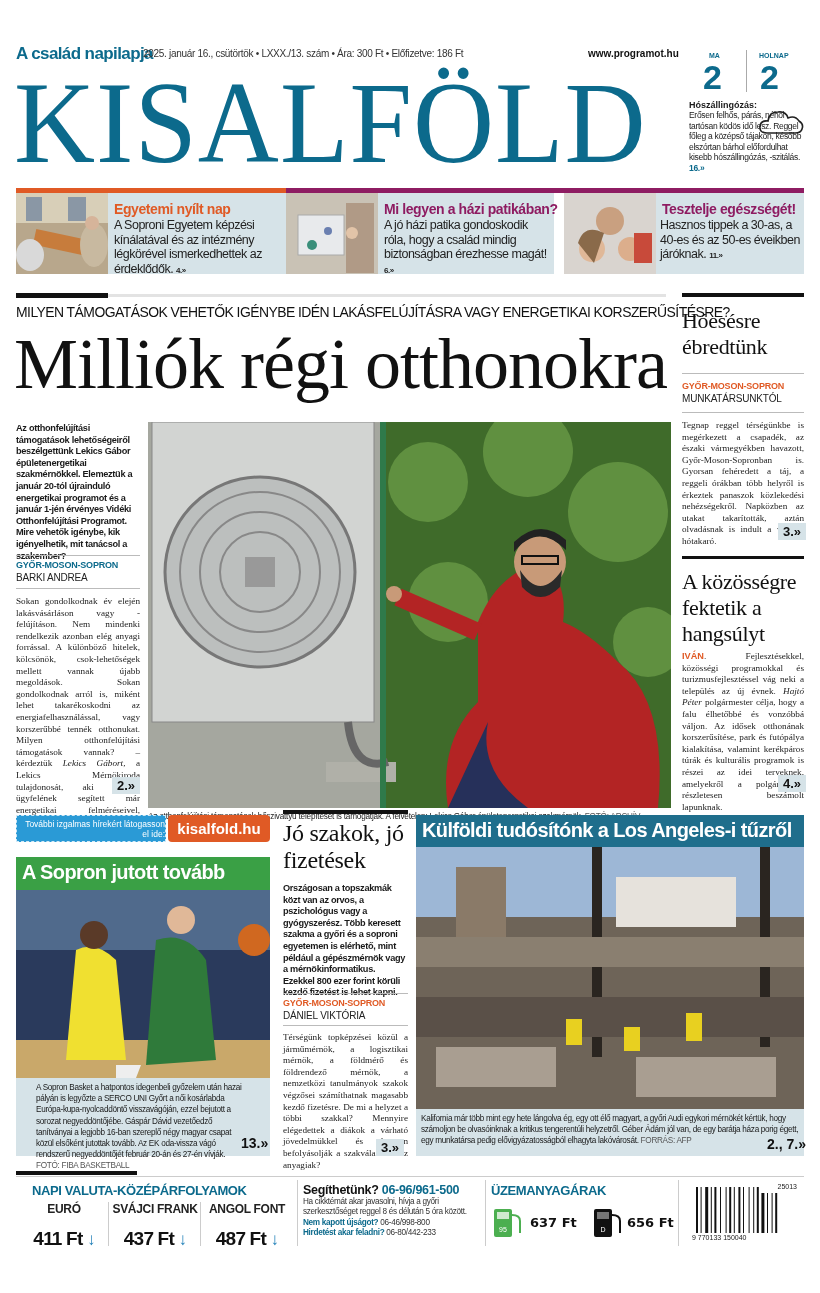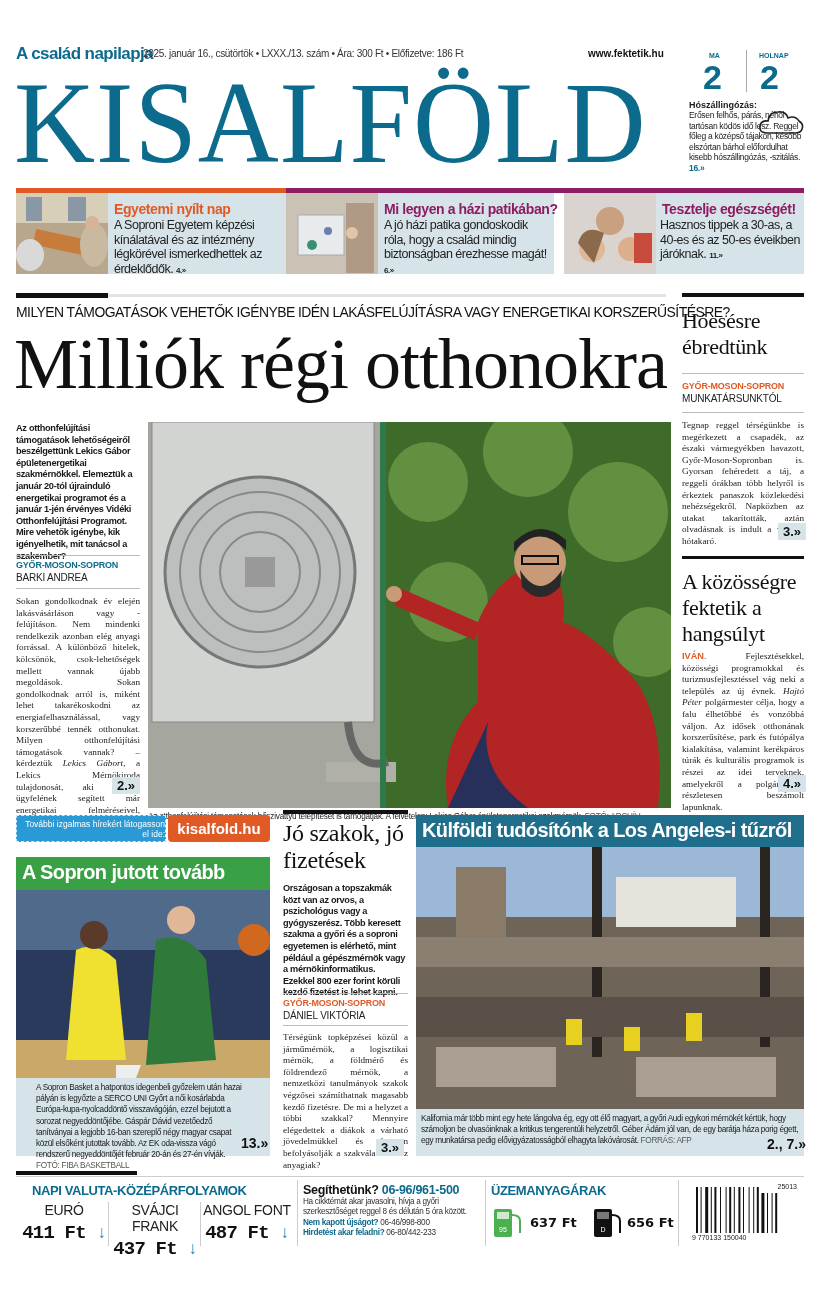--- a/index.html
+++ b/index.html
@@ -60,39 +60,39 @@
   #jo-rule { left: 283px; top: 810px; width: 125px; height: 4px; background: #111; }
   #la-hdr { left: 416px; top: 815px; width: 388px; height: 32px; background: #1f6e8c; color: #fff; font-size: 20px; font-weight: bold; padding: 4px 6px; letter-spacing: -0.6px; white-space: nowrap; }
   #la-img { left: 416px; top: 847px; width: 388px; height: 262px; overflow: hidden; }
   #la-cap { left: 416px; top: 1109px; width: 388px; height: 47px; background: #d6e3e8; padding: 4px 5px; font-size: 8.2px; line-height: 11.2px; letter-spacing: -0.3px; }
 
   
   #f-rule-b { left: 16px; top: 1171px; width: 121px; height: 4px; background: #111; }
   #f-rule { left: 16px; top: 1176px; width: 788px; height: 1px; background: #ccc; }
   #fx-title { left: 20px; top: 1183px; font-size: 13px; font-weight: bold; color: #0c6a8c; letter-spacing: -0.4px; padding-left: 12px; }
   .fx-col { top: 1202px; width: 88px; text-align: center; }
-  .fx-col .lbl { font-size: 14px; color: #222; letter-spacing: -0.3px; }
-  .fx-col .val { font-size: 19px; font-weight: bold; font-family: Liberation Mono, monospace; color: #111; margin-top: 4px; letter-spacing: -0.8px; }
+  .fx-col .lbl { font-size: 12px; color: #222; letter-spacing: -0.3px; font-weight: bold; }
+  .fx-col .val { font-size: 19px; font-weight: bold; font-family: Liberation Sans, sans-serif; color: #111; margin-top: 12px; letter-spacing: -0.8px; }
   .fx-col .val .arr { color: #1f7fb8; font-weight: normal; font-size: 17px; }
   .vdiv { width: 1px; background: #ccc; }
   #help { left: 303px; top: 1183px; width: 178px; }
   #help .t { font-size: 12.5px; font-weight: bold; letter-spacing: -0.3px; }
   #help .t span { color: #0c6a8c; }
   #help .d { font-size: 8.2px; color: #333; line-height: 10.4px; letter-spacing: -0.3px; }
   #help .d b { color: #0c6a8c; }
   #fuel-title { left: 491px; top: 1183px; font-size: 13px; font-weight: bold; color: #0c6a8c; letter-spacing: -0.4px; }
   .fuel-val { font-size: 13px; font-weight: bold; font-family: "DejaVu Sans", sans-serif; color: #111; }
   #barcode { left: 690px; top: 1183px; width: 115px; height: 58px; }
 </style>
 </head>
 <body>
 
 <div class="abs" id="tagline">A család napilapja</div>
 <div class="abs" id="issue">2025. január 16., csütörtök • LXXX./13. szám • Ára: 300 Ft • Előfizetve: 186 Ft</div>
-<div class="abs" id="site">www.fektetik.hu</div>
+<div class="abs" id="site">www.programot.hu</div>
 <div class="abs serif" id="logo">KISALFÖLD</div>
 
 <div class="abs" id="wx-ma-lbl">MA</div>
 <div class="abs" id="wx-h-lbl">HOLNAP</div>
 <div class="abs" id="wx-div"></div>
 <div class="abs" id="wx-ma">2</div>
 <div class="abs" id="wx-h">2</div>
 <div class="abs" id="wx-title">Hószállingózás:</div>
 <svg class="abs" id="cloud" width="48" height="30" viewBox="0 0 48 30">
   <path d="M10 27 Q2 27 3 20 Q4 14 11 15 Q12 6 21 6 Q29 5 31 12 Q38 9 42 15 Q47 18 45 23 Q44 27 38 27 Z" fill="none" stroke="#222" stroke-width="1.6"></path>

